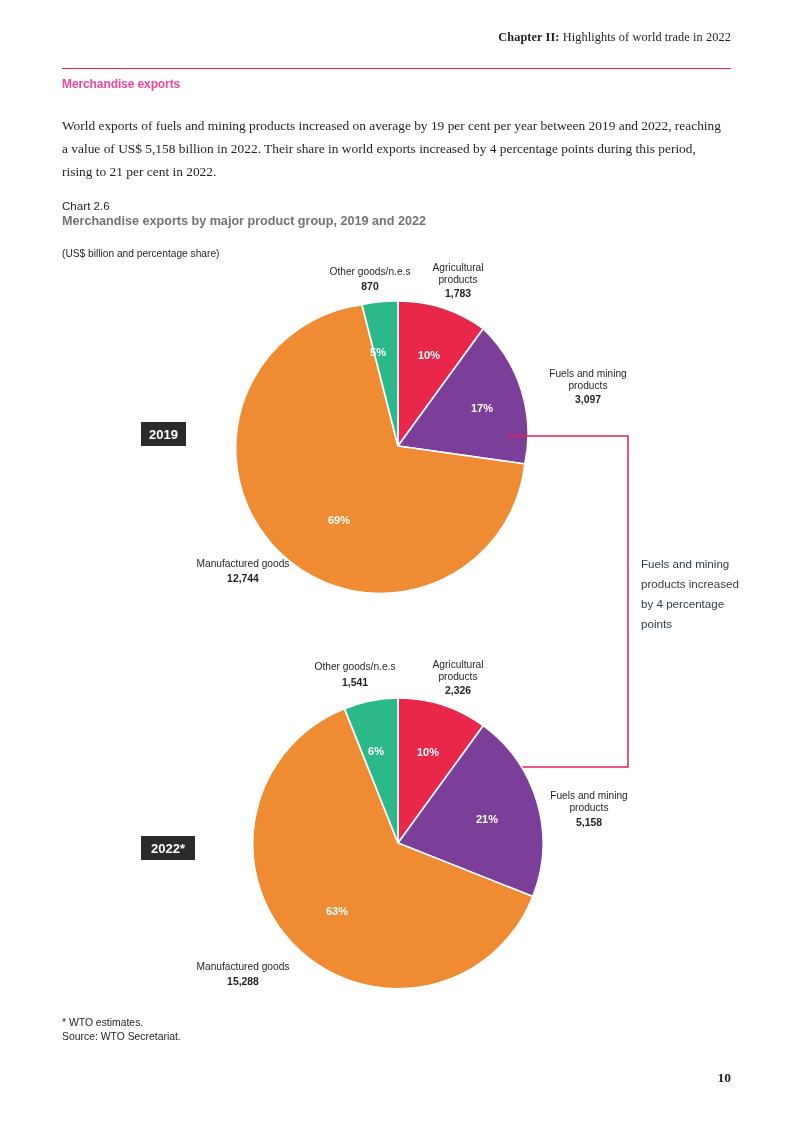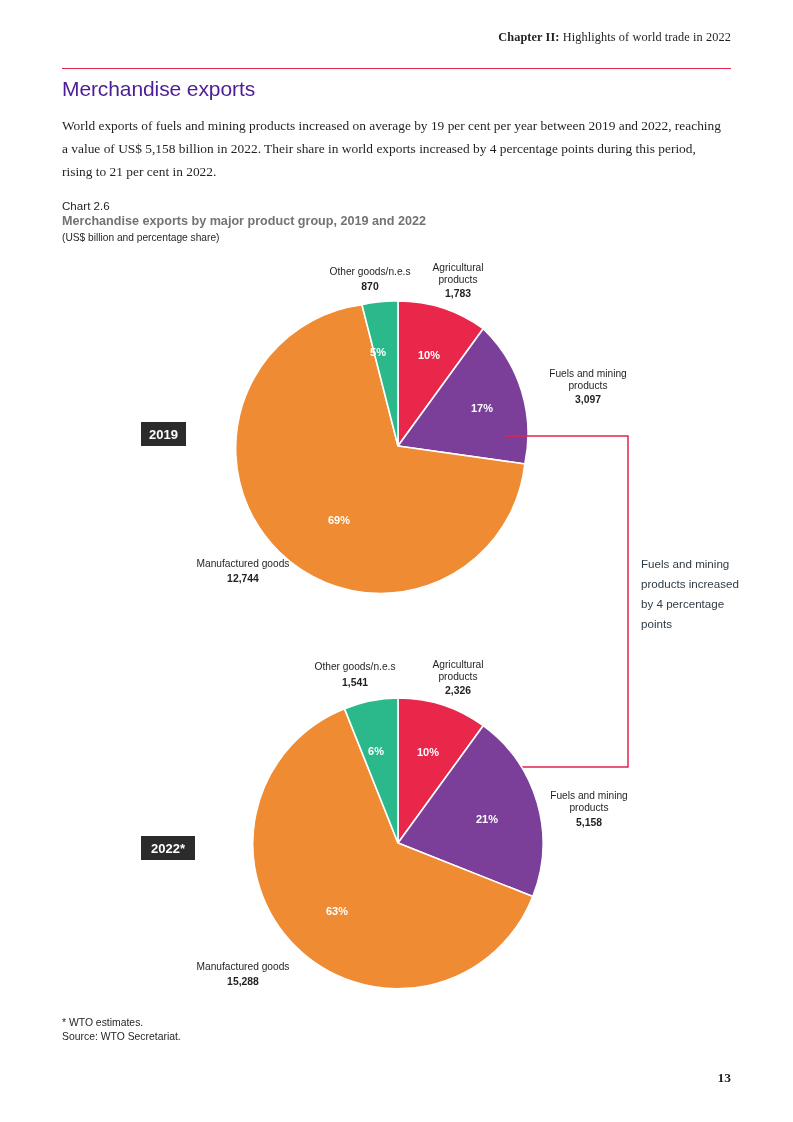--- a/index.html
+++ b/index.html
@@ -42,24 +42,24 @@
     top: 68px;
     width: 669px;
     height: 1.4px;
     background: #e2254e;
   }
 
   .section-title {
     position: absolute;
     left: 62px;
     top: 77px;
-    font-size: 21px;
-    font-weight: normal;
+    font-size: 12px;
+    font-weight: bold;
     letter-spacing: -0.1px;
-    color: #4c1d95;
+    color: #ec4899;
   }
 
   .intro {
     position: absolute;
     left: 62px;
     top: 114px;
     width: 666px;
     font-family: "Liberation Serif", serif;
     font-size: 13.4px;
     line-height: 23px;
@@ -78,21 +78,21 @@
     position: absolute;
     left: 62px;
     top: 214px;
     font-size: 12.6px;
     font-weight: bold;
     color: #737373;
   }
   .chart-units {
     position: absolute;
     left: 62px;
-    top: 232px;
+    top: 248px;
     font-size: 10.2px;
     color: #231f20;
   }
 
   
   .figure {
     position: absolute;
     left: 0;
     top: 0;
     width: 793px;
@@ -252,15 +252,15 @@
       <text class="year-badge-text" x="168" y="853" text-anchor="middle">2022*</text>
     </g>
 
   </svg>
 
   <div class="footnotes">
     <div>* WTO estimates.</div>
     <div>Source: WTO Secretariat.</div>
   </div>
 
-  <div class="page-number">13</div>
+  <div class="page-number">10</div>
 
 </div>
 
 </body></html>

